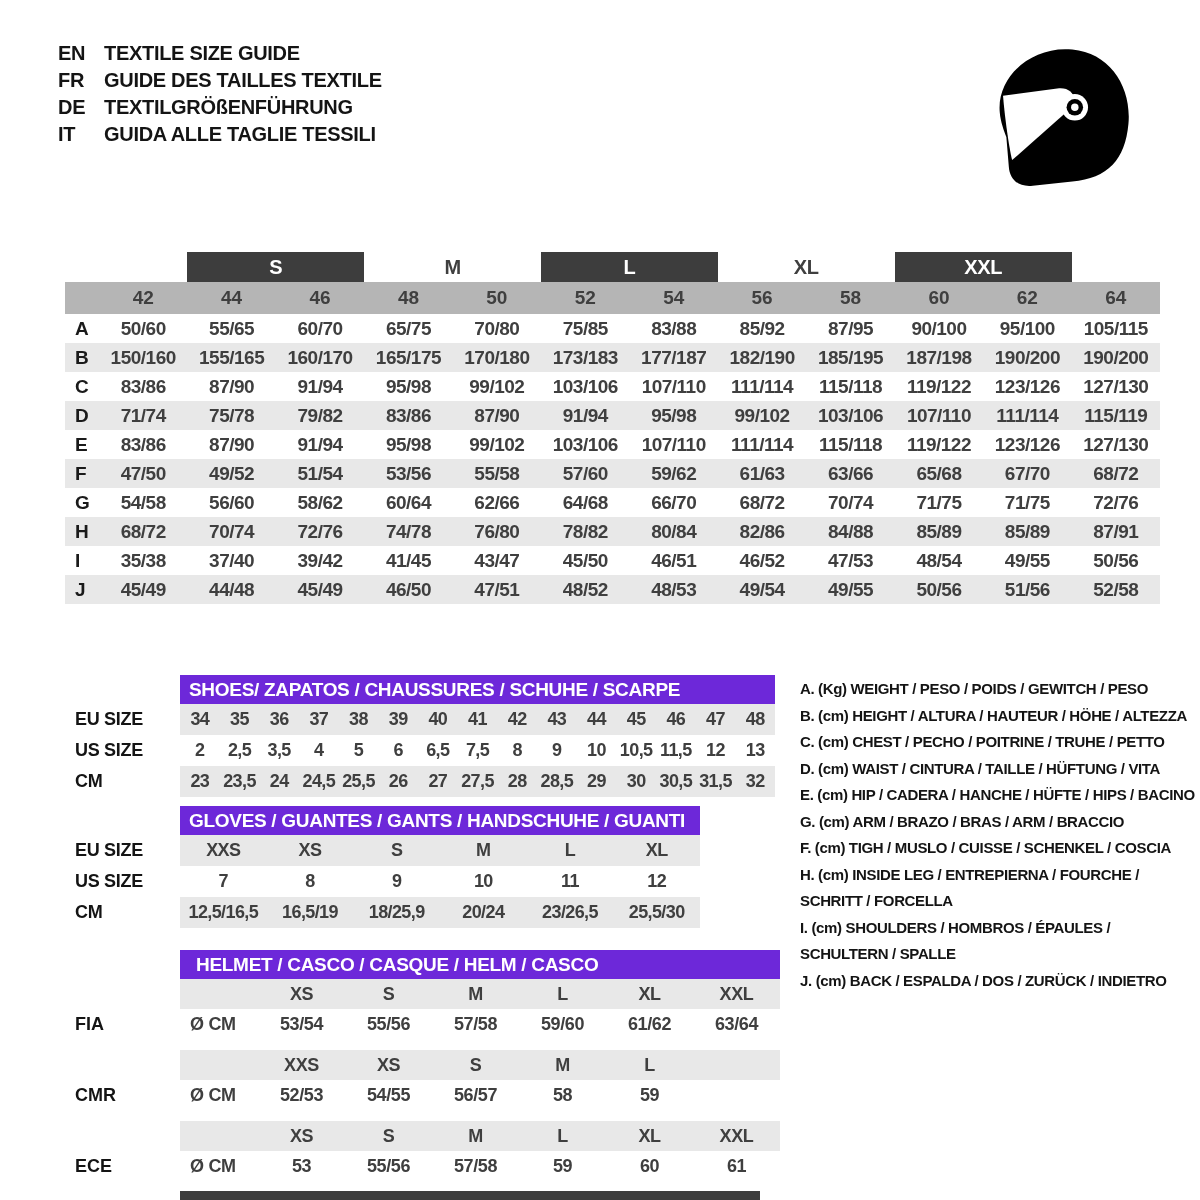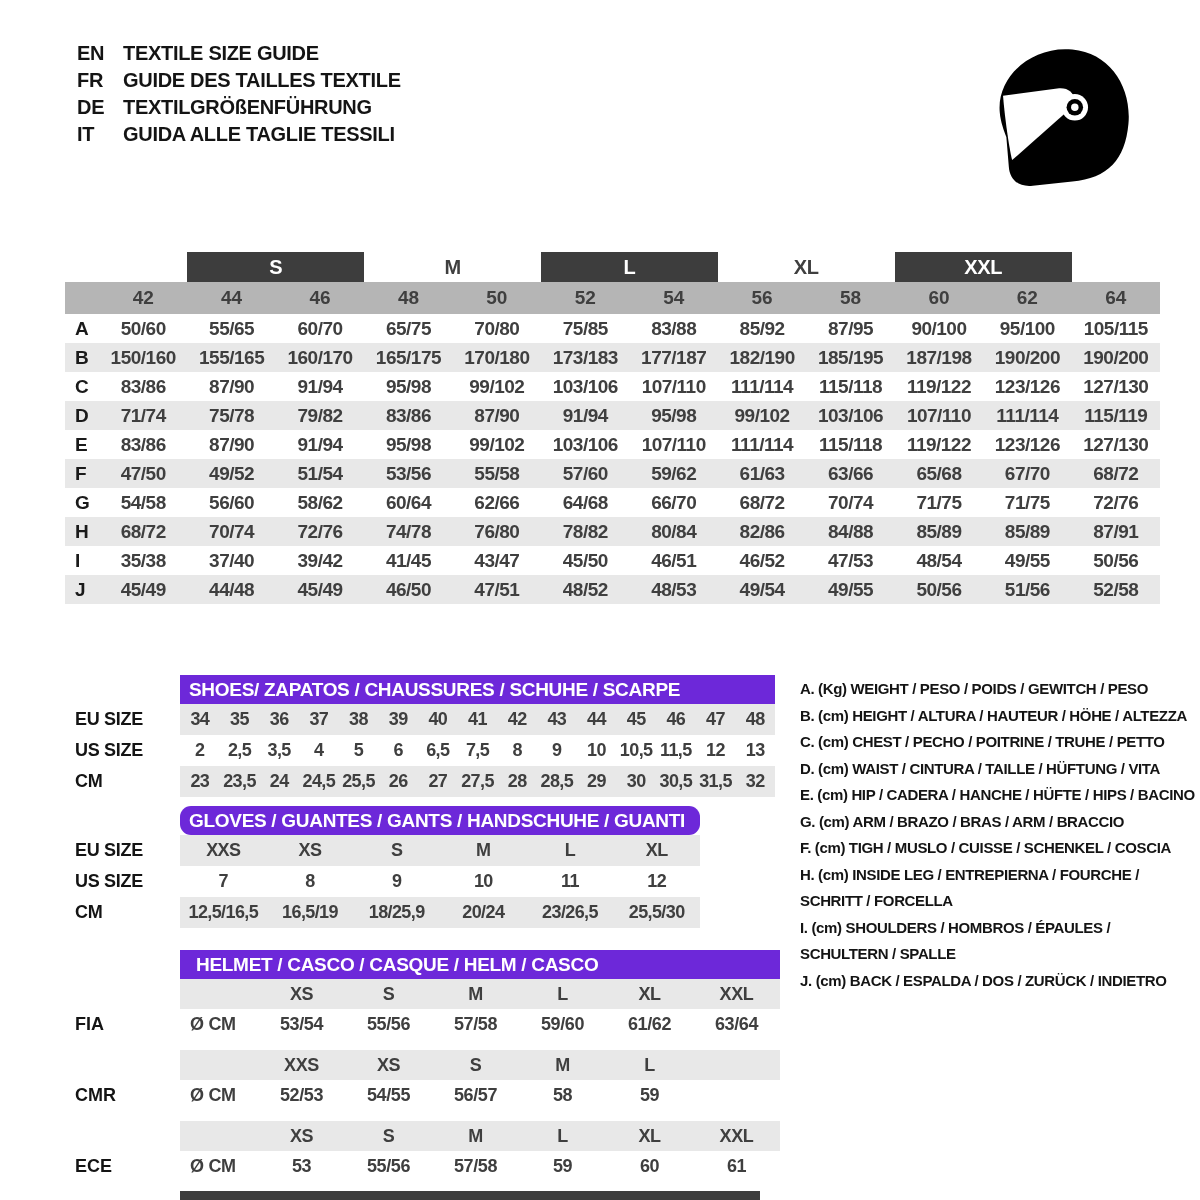--- a/index.html
+++ b/index.html
@@ -1,19 +1,19 @@
 <!DOCTYPE html>
 <html><head>
 <meta charset="utf-8">
 <style>
   html,body{margin:0;padding:0;background:#fff;}
   .canvas{position:relative;width:1200px;height:1200px;background:#fff;overflow:hidden;
           font-family:"Liberation Sans",sans-serif;font-weight:bold;color:#3f3f3f;}
   
-  .lang-list{position:absolute;left:77px;top:40px;}
+  .lang-list{position:absolute;left:58px;top:40px;}
   .lang-row{display:flex;height:27px;line-height:27px;}
   .lang-code{width:46px;font-size:20px;color:#141414;letter-spacing:-0.3px;}
   .lang-title{font-size:20px;color:#141414;letter-spacing:-0.3px;white-space:nowrap;}
   
   .helmet-logo{position:absolute;left:975px;top:38px;width:165px;height:165px;}
   
   .main-table{position:absolute;left:65px;top:252px;width:1095px;}
   .group-row{display:grid;grid-template-columns:34px repeat(12,1fr);height:30px;}
   .group-cell{text-align:center;line-height:30px;font-size:20px;color:#3f3f3f;letter-spacing:-0.3px;}
   .group-cell.boxed{background:#3d3d3d;color:#fff;}
@@ -29,21 +29,21 @@
            font-size:19px;padding-left:9px;letter-spacing:-0.3px;white-space:nowrap;box-sizing:border-box;}
   .s-row{display:flex;height:31px;line-height:31px;}
   .s-label{width:105px;font-size:18px;color:#141414;letter-spacing:-0.3px;}
   .s-values{display:grid;}
   .s-values.stripe-bg{background:#e8e8e8;}
   .s-cell{text-align:center;font-size:18px;letter-spacing:-0.6px;white-space:nowrap;}
   #shoes{top:675px;width:700px;}
   #shoes .sec-bar{width:595px;}
   #shoes .s-values{width:595px;grid-template-columns:repeat(15,1fr);}
   #gloves{top:806px;width:625px;}
-  #gloves .sec-bar{width:520px;border-radius:11px;}
+  #gloves .sec-bar{width:520px;}
   #gloves .s-values{width:520px;grid-template-columns:repeat(6,1fr);}
   
   #helmet{top:950px;width:705px;}
   #helmet .sec-bar{width:600px;padding-left:16px;}
   .h-sizes{margin-left:105px;width:600px;display:grid;grid-template-columns:78px repeat(6,1fr);
            height:30px;line-height:30px;background:#e8e8e8;}
   .h-values{display:flex;height:41px;line-height:30px;}
   .h-label{width:105px;font-size:18px;color:#141414;}
   .h-grid{width:600px;display:grid;grid-template-columns:78px repeat(6,1fr);}
   .h-unit{padding-left:10px;font-size:18px;letter-spacing:-0.3px;}

